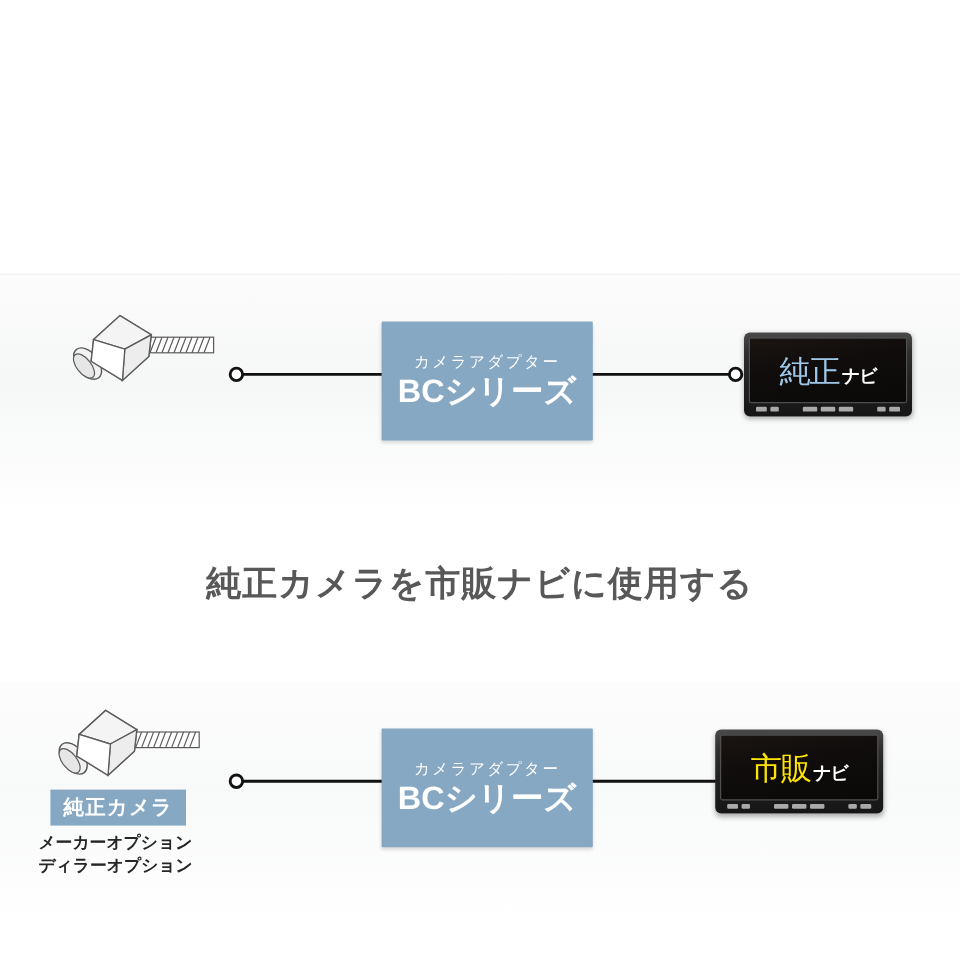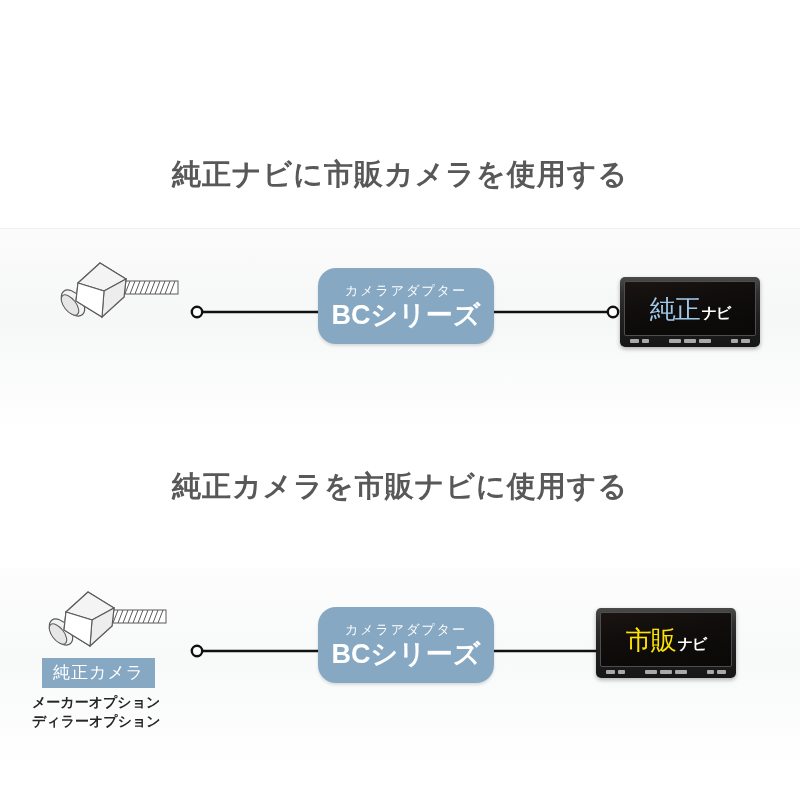--- a/index.html
+++ b/index.html
@@ -88,23 +88,23 @@
   .connector {
     position: absolute;
     height: 14px;
   }
   .connector svg { display: block; overflow: visible; }
 
   
   .adapter-box {
     position: absolute;
     width: 176px;
-    height: 76px;
+    height: 99px;
     background: #86a8c3;
-    border-radius: 18px;
+    border-radius: 1px;
     box-shadow: 0 2px 3px rgba(0,0,0,0.13);
     display: flex;
     flex-direction: column;
     align-items: center;
     justify-content: center;
     box-sizing: border-box;
     text-align: center;
   }
   .adapter-sub {
     color: #ffffff;
@@ -200,42 +200,41 @@
     color: #1f1f1f;
     font-size: 17px;
     font-weight: bold;
     letter-spacing: 1px;
     padding: 6px 11px 7px 11px;
   }
   .tag-blue {
     background: #86a8c3;
     color: #ffffff;
     font-size: 17px;
-    font-weight: normal;
+    font-weight: bold;
     letter-spacing: 1px;
     padding: 6px 11px 7px 11px;
   }
 
   .sub-lines {
     position: absolute;
     color: #262626;
     font-size: 14px;
     font-weight: bold;
     line-height: 1.35;
     letter-spacing: 0px;
     white-space: nowrap;
   }
 </style>
 </head>
 <body>
 
 <div class="page">
 
 
-  <div class="section-title s1">純正ナビに市販カメラを使用する</div>
 
   <div class="panel p1">
 
     <div class="camera" style="left:48px; top:28px;">
       <svg width="140" height="80" viewBox="0 0 140 80">
 
         <g stroke="#5b5b5b" stroke-width="1">
           <rect x="74" y="24" width="56" height="13" fill="#ffffff"></rect>
           <line x1="77" y1="37" x2="82" y2="24"></line>
           <line x1="82" y1="37" x2="87" y2="24"></line>

